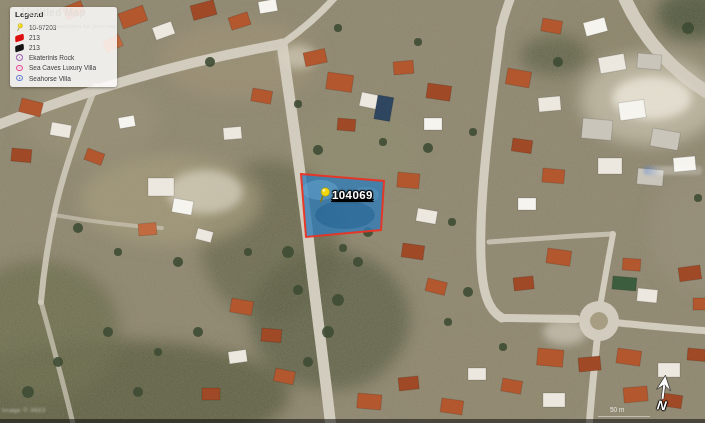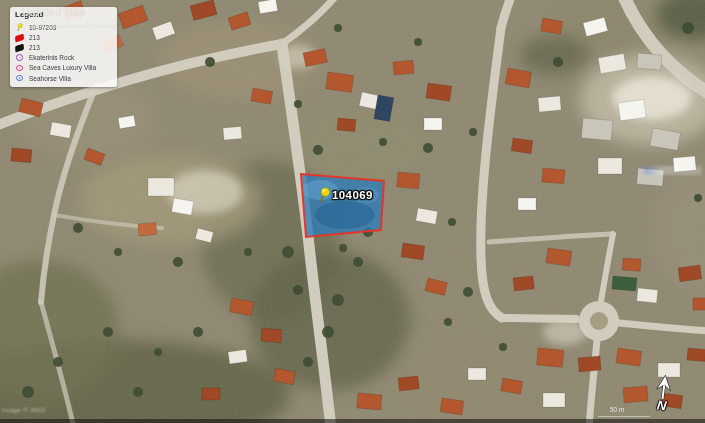--- a/index.html
+++ b/index.html
@@ -27,21 +27,21 @@
   .poly.black{background:#141414;}
   .ring{width:4.6px;height:4.6px;border-radius:50%;position:relative;display:block;}
   .ring::after{content:"";position:absolute;left:50%;top:50%;width:1.6px;height:1.6px;
                border-radius:50%;transform:translate(-50%,-50%);}
   .ring.purple{border:1.2px solid #9044ad;} .ring.purple::after{background:#9044ad;}
   .ring.pink{border:1.2px solid #e83a8e;}   .ring.pink::after{background:#e83a8e;}
   .ring.blue{border:1.2px solid #5f7bd0;}   .ring.blue::after{background:#5f7bd0;}
 
   
   .parcel-label{position:absolute;left:318px;top:187px;display:flex;align-items:center;
-                gap:1px;z-index:4;cursor:pointer;}
+                gap:1px;z-index:4;cursor:pointer;text-decoration:underline;}
   .parcel-label .txt{color:#fff;font-size:11.5px;font-weight:600;letter-spacing:.4px;
       text-shadow:-1px -1px 1px #000,1px -1px 1px #000,-1px 1px 1px #000,1px 1px 1px #000,0 0 3px #000;}
 
   
   .ge{position:absolute;left:5px;top:387px;font-size:16px;color:rgba(255,255,255,.92);
       letter-spacing:.4px;z-index:5;text-shadow:0 1px 2px rgba(0,0,0,.4);}
   .attr{position:absolute;left:2px;top:407px;font-size:6px;color:rgba(255,255,255,.6);
         filter:blur(1px);z-index:5;letter-spacing:.5px;}
   .smudge{position:absolute;left:644px;top:166px;width:58px;height:9px;border-radius:4px;z-index:4;
           background:linear-gradient(90deg,rgba(70,120,220,.38),rgba(255,255,255,.28) 30%,rgba(255,255,255,.22));

